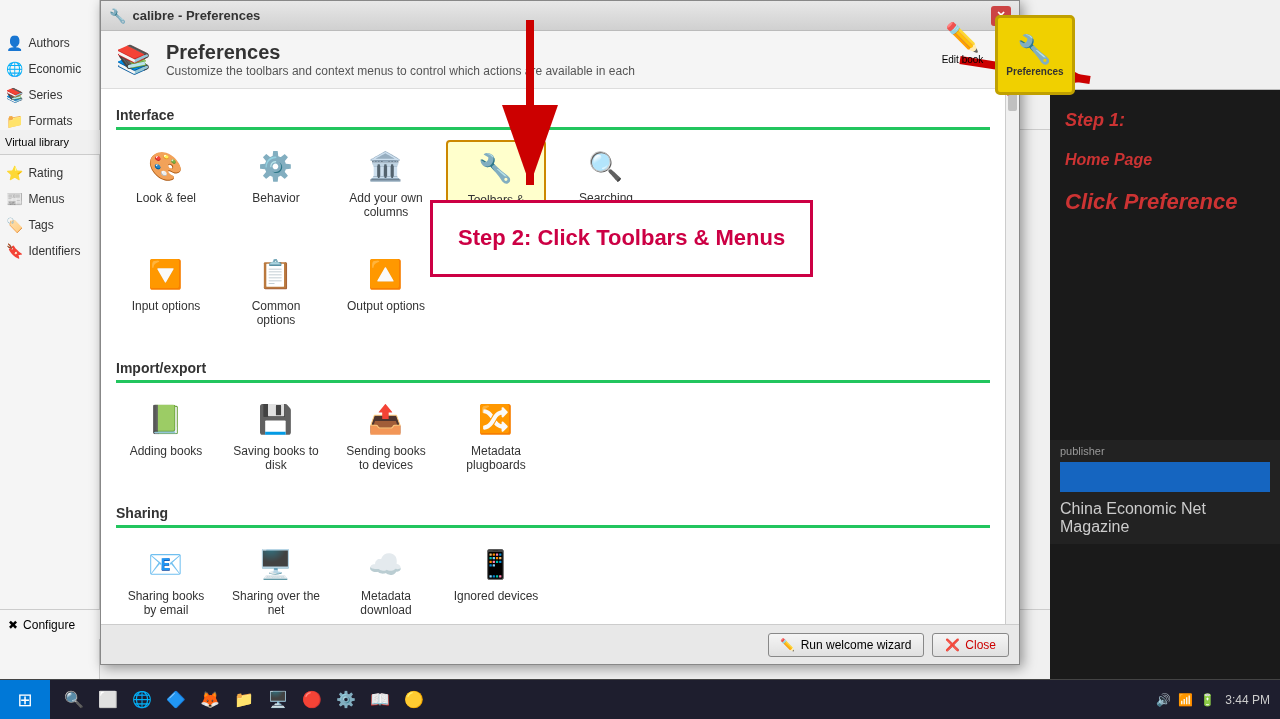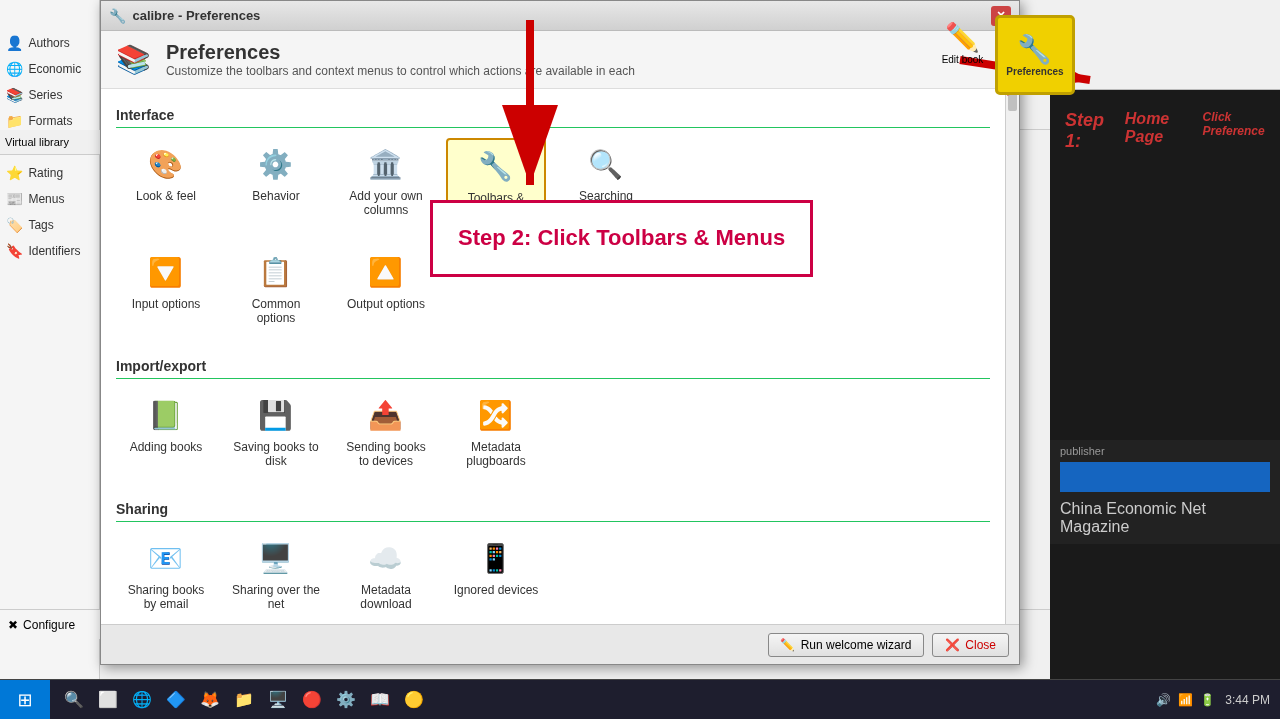--- a/index.html
+++ b/index.html
@@ -45,21 +45,21 @@
       background: #f0f0f0; border-bottom: 1px solid #bbb;
       display: flex; align-items: center; padding: 5px;
     }
 
     
     .calibre-right {
       position: absolute; top: 90px; right: 0; width: 230px; height: 589px;
       background: #1a1a1a; color: #cc3333;
       padding: 20px 15px;
       font-size: 14px; font-weight: bold; font-style: italic;
-      display: flex; flex-direction: row; gap: 20px; margin-left: 17px;
+      display: flex; flex-direction: column; gap: 20px; margin-left: 17px;
     }
     .publisher-blue-bar {
       height: 30px; background: #1565c0; margin: 5px 0;
     }
 
     
     .pref-dialog {
       position: absolute; top: 0; left: 100px; width: 920px; height: 665px;
       background: #f5f5f5; border: 1px solid #888;
       box-shadow: 3px 3px 12px rgba(0,0,0,0.4);
@@ -85,21 +85,21 @@
     .pref-header-desc { font-size: 12px; color: #555; }
 
     .pref-body {
       flex: 1; overflow-y: auto; padding: 10px 15px;
       background: white;
     }
 
     .pref-section-title {
       font-size: 14px; font-weight: bold; color: #333;
       padding: 8px 0 4px 0;
-      border-bottom: 1px solid #22c55e;
+      border-bottom: 3px solid #22c55e;
       margin-bottom: 10px;
     }
 
     .pref-items-row {
       display: flex; flex-wrap: wrap; gap: 10px;
       margin-bottom: 15px;
     }
     .pref-item {
       display: flex; flex-direction: column; align-items: center;
       width: 100px; padding: 10px 5px; cursor: pointer;
@@ -268,21 +268,21 @@
     </div>
     <div class="saved-search-btn">
       <span>🔖</span>
       <span>Saved search</span>
     </div>
   </div>
 
   <div class="calibre-right">
     <div style="font-size:18px;">Step 1:</div>
     <div style="font-size:16px;">Home Page</div>
-    <div style="font-size:12px;">Click Preference</div>
+    <div style="font-size:22px;">Click Preference</div>
   </div>
 
   <div style="position:absolute; top:440px; right:0; width:230px; background:#222; padding:5px 10px;">
     <div style="color:#999; font-size:11px;">publisher</div>
     <div class="publisher-blue-bar"></div>
     <div style="color:#ccc; font-size:16px; padding:3px 0;">China Economic Net Magazine</div>
   </div>
 
   <div class="editbook-icon">
     <span style="font-size:28px; color:#6633cc;">✏️</span>

